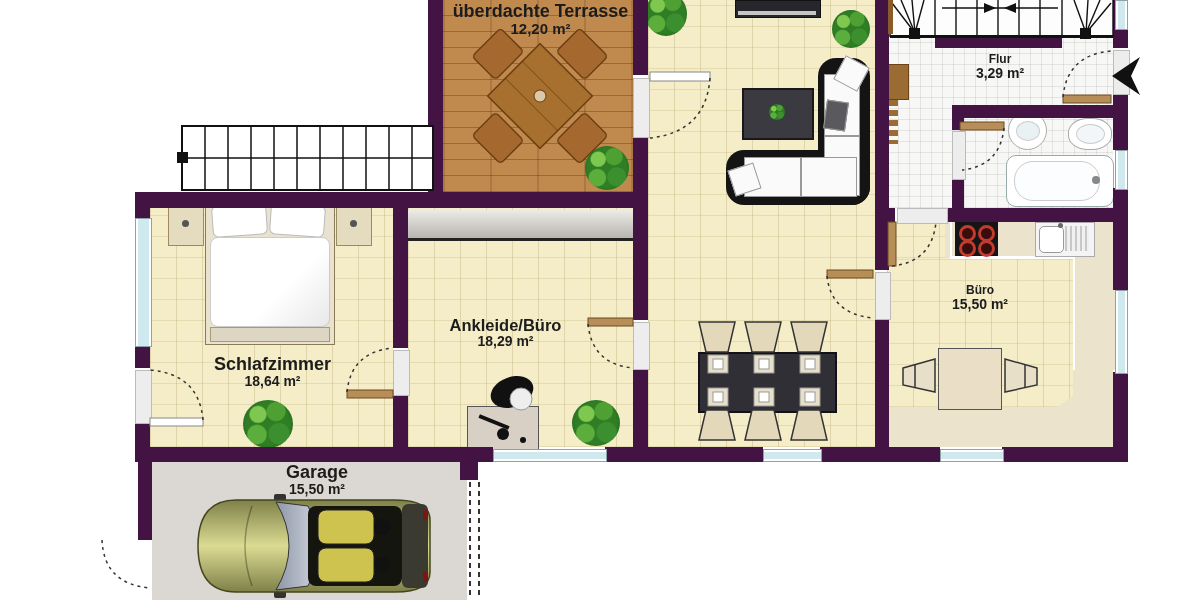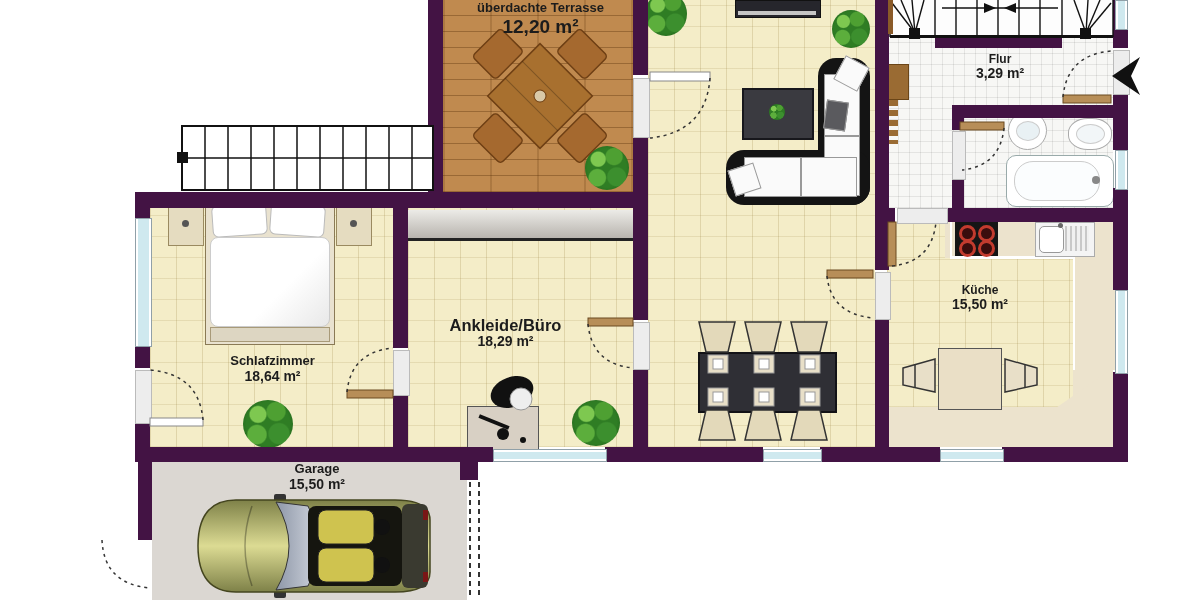--- a/index.html
+++ b/index.html
@@ -29,21 +29,21 @@
   .furn{position:absolute;z-index:20;}
   .plant{position:absolute;z-index:22;border-radius:50%;
     background:
       radial-gradient(circle at 30% 30%, #7ec850 0 16%, transparent 19%),
       radial-gradient(circle at 66% 24%, #4ea032 0 18%, transparent 21%),
       radial-gradient(circle at 72% 70%, #3c8f2e 0 20%, transparent 23%),
       radial-gradient(circle at 28% 72%, #5cae3c 0 18%, transparent 21%),
       radial-gradient(circle at 50% 50%, #2f7d24 0 62%, #1b5517 100%);}
   
   .lbl{position:absolute;font-weight:bold;color:#1c1c1c;text-align:center;line-height:1.12;z-index:60;}
-  .lbl .nm{font-size:13px;display:block;}
+  .lbl .nm{font-size:18px;display:block;}
   .lbl .nm2{font-size:12px;display:block;}
   .lbl .ar{font-size:14px;display:block;}
   svg.overlay{position:absolute;left:0;top:0;z-index:40;pointer-events:none;}
   .cushion{position:absolute;background:#fafafa;border:1px solid #999;z-index:21;}
   .sofa-base{position:absolute;background:#141414;border-radius:18px;z-index:20;}
 </style>
 </head>
 <body>
 
 <div id="plan">
@@ -343,28 +343,28 @@
       <circle cx="192" cy="31" r="8" fill="#111"></circle>
         <circle cx="192" cy="69" r="8" fill="#111"></circle>
       <rect x="212" y="8" width="26" height="84" rx="6" fill="#3a3a30"></rect>
       <rect x="233" y="14" width="5" height="10" fill="#7a1616"></rect>
         <rect x="233" y="76" width="5" height="10" fill="#7a1616"></rect>
     </g>
   </svg>
 
   <div class="lbl" style="left:443px;top:1px;width:195px;">
     <span class="nm">überdachte Terrasse</span>
-    <span class="ar" style="font-size:19px;">12,20 m²</span>
+    <span class="ar" style="font-size:15px;">12,20 m²</span>
   </div>
   <div class="lbl" style="left:950px;top:53px;width:100px;">
     <span class="nm2">Flur</span>
     <span class="ar">3,29 m²</span>
   </div>
   <div class="lbl" style="left:925px;top:284px;width:110px;">
-    <span class="nm2">Küche</span>
+    <span class="nm2">Büro</span>
     <span class="ar">15,50 m²</span>
   </div>
   <div class="lbl" style="left:438px;top:316px;width:135px;">
     <span class="nm" style="font-size:16.5px;">Ankleide/Büro</span>
     <span class="ar">18,29 m²</span>
   </div>
   <div class="lbl" style="left:200px;top:354px;width:145px;text-align:center;">
     <span class="nm">Schlafzimmer</span>
     <span class="ar">18,64 m²</span>
   </div>

